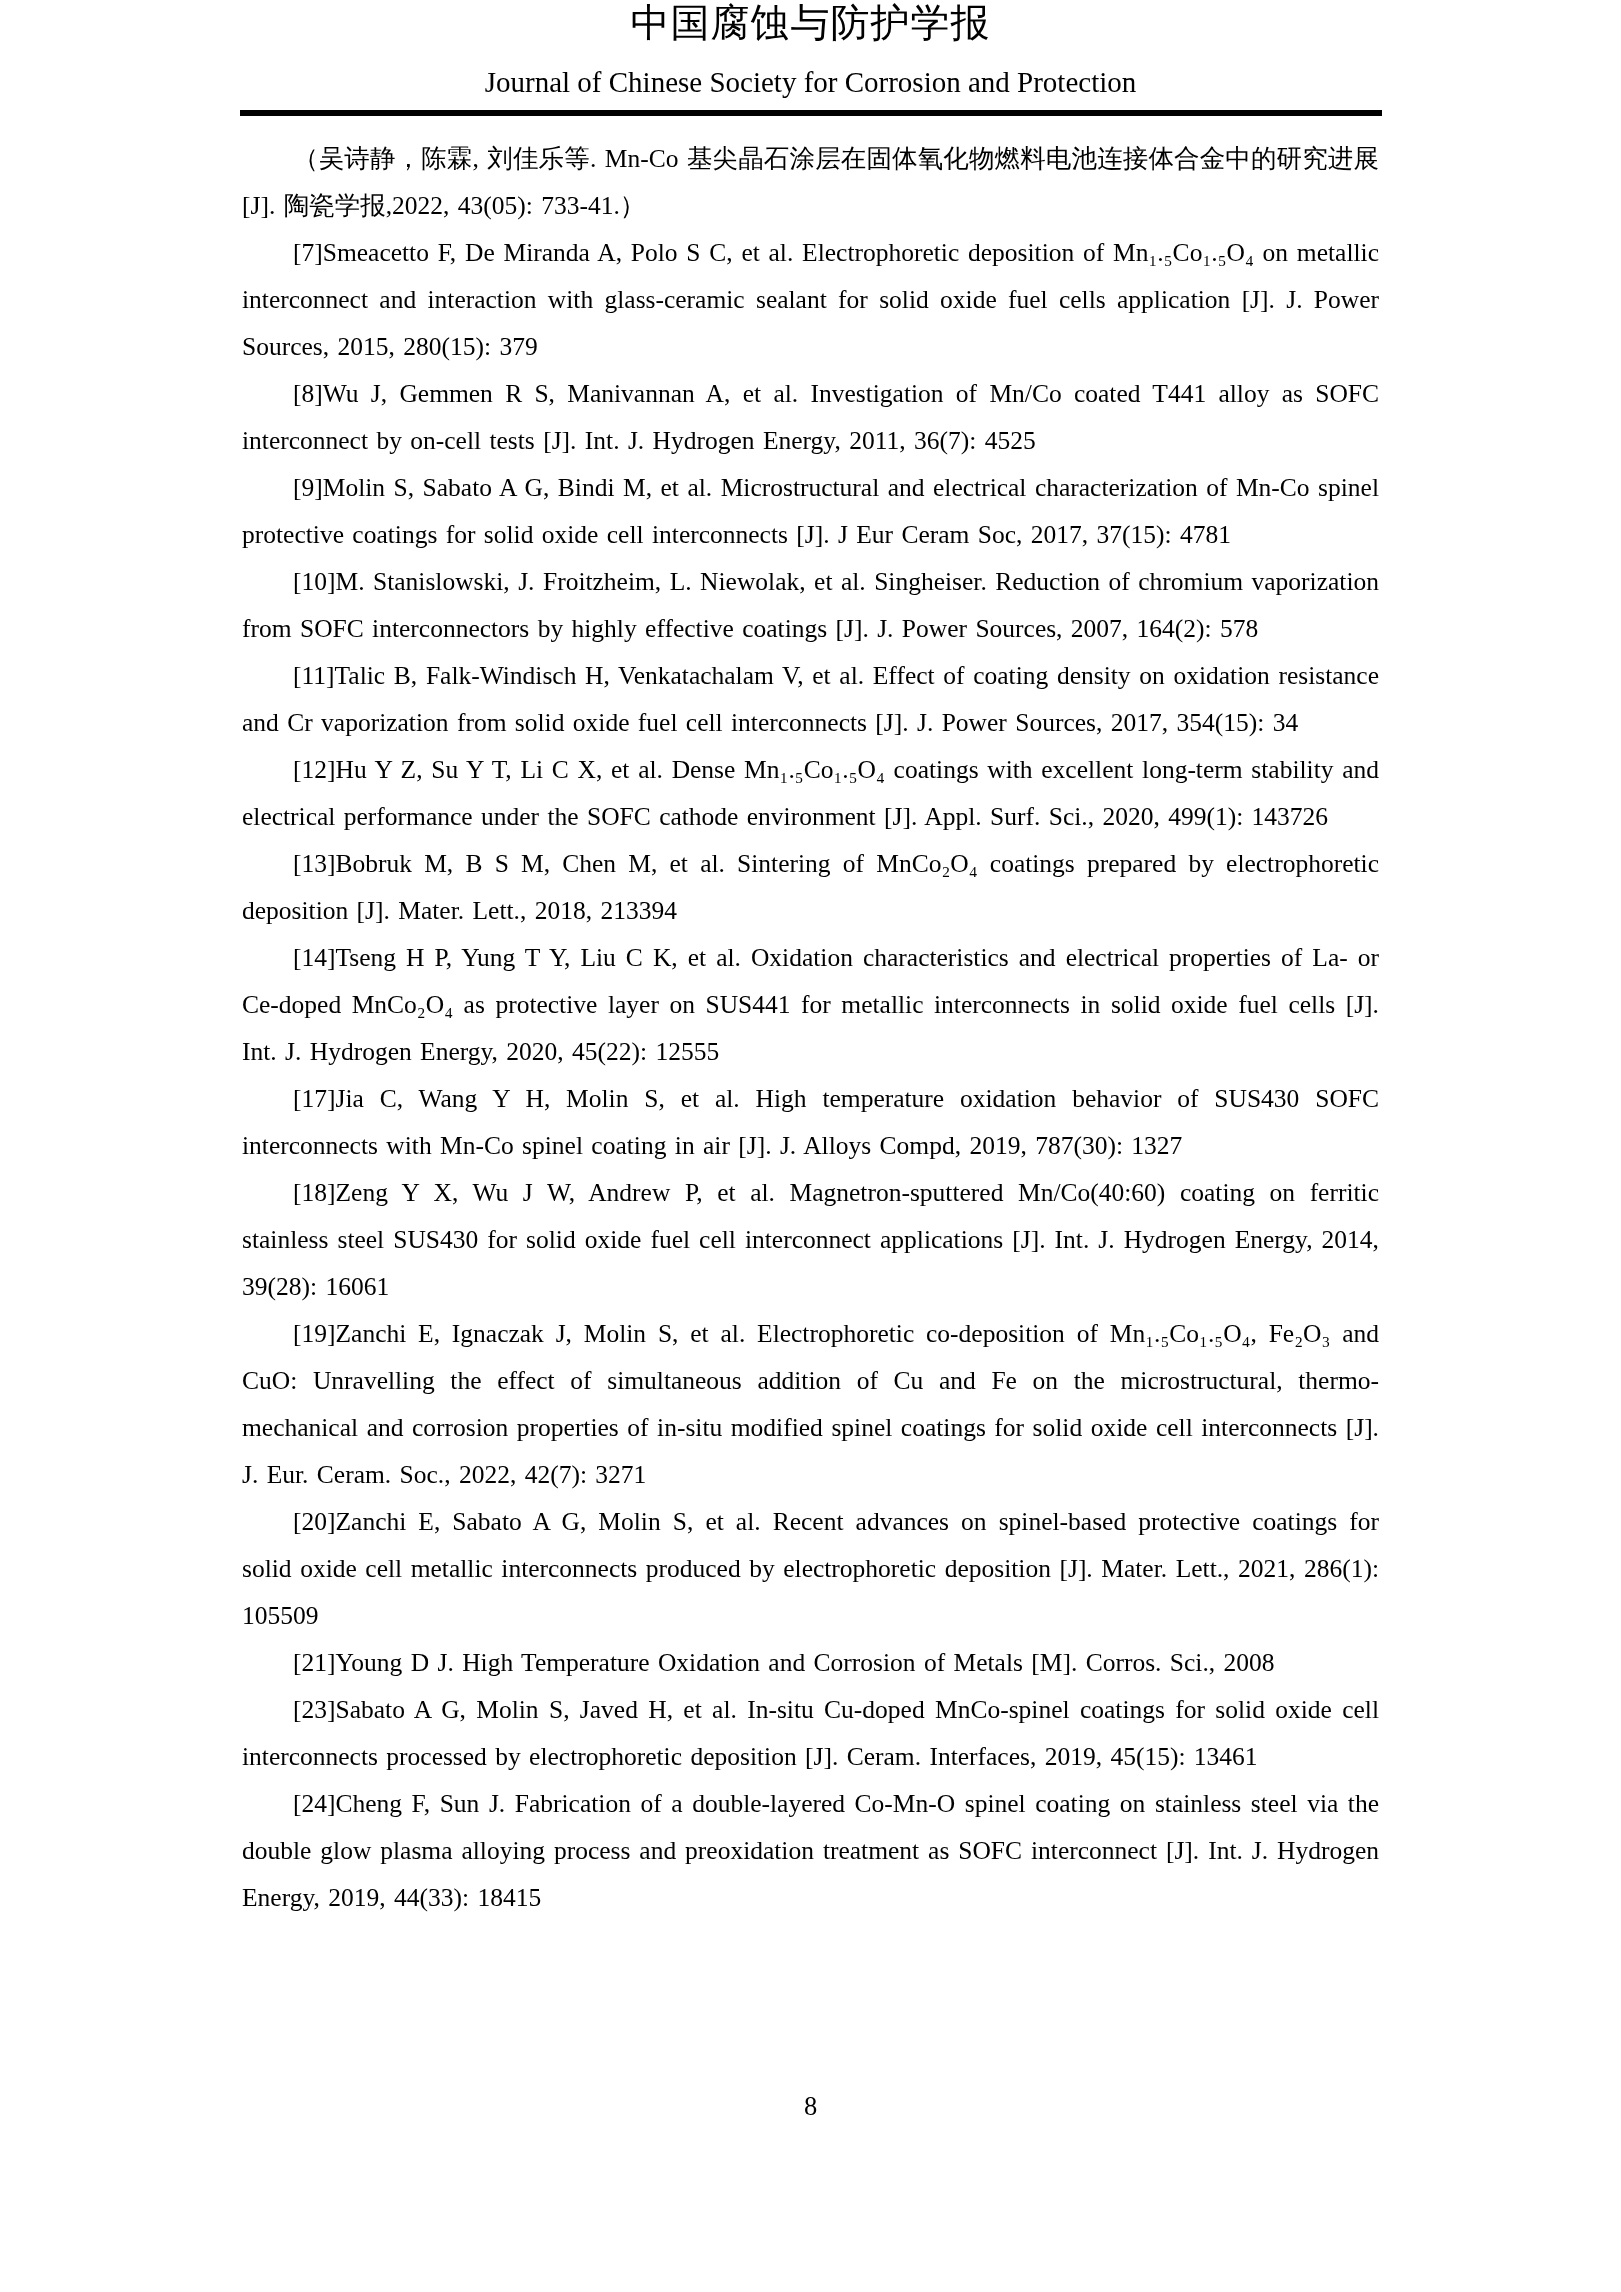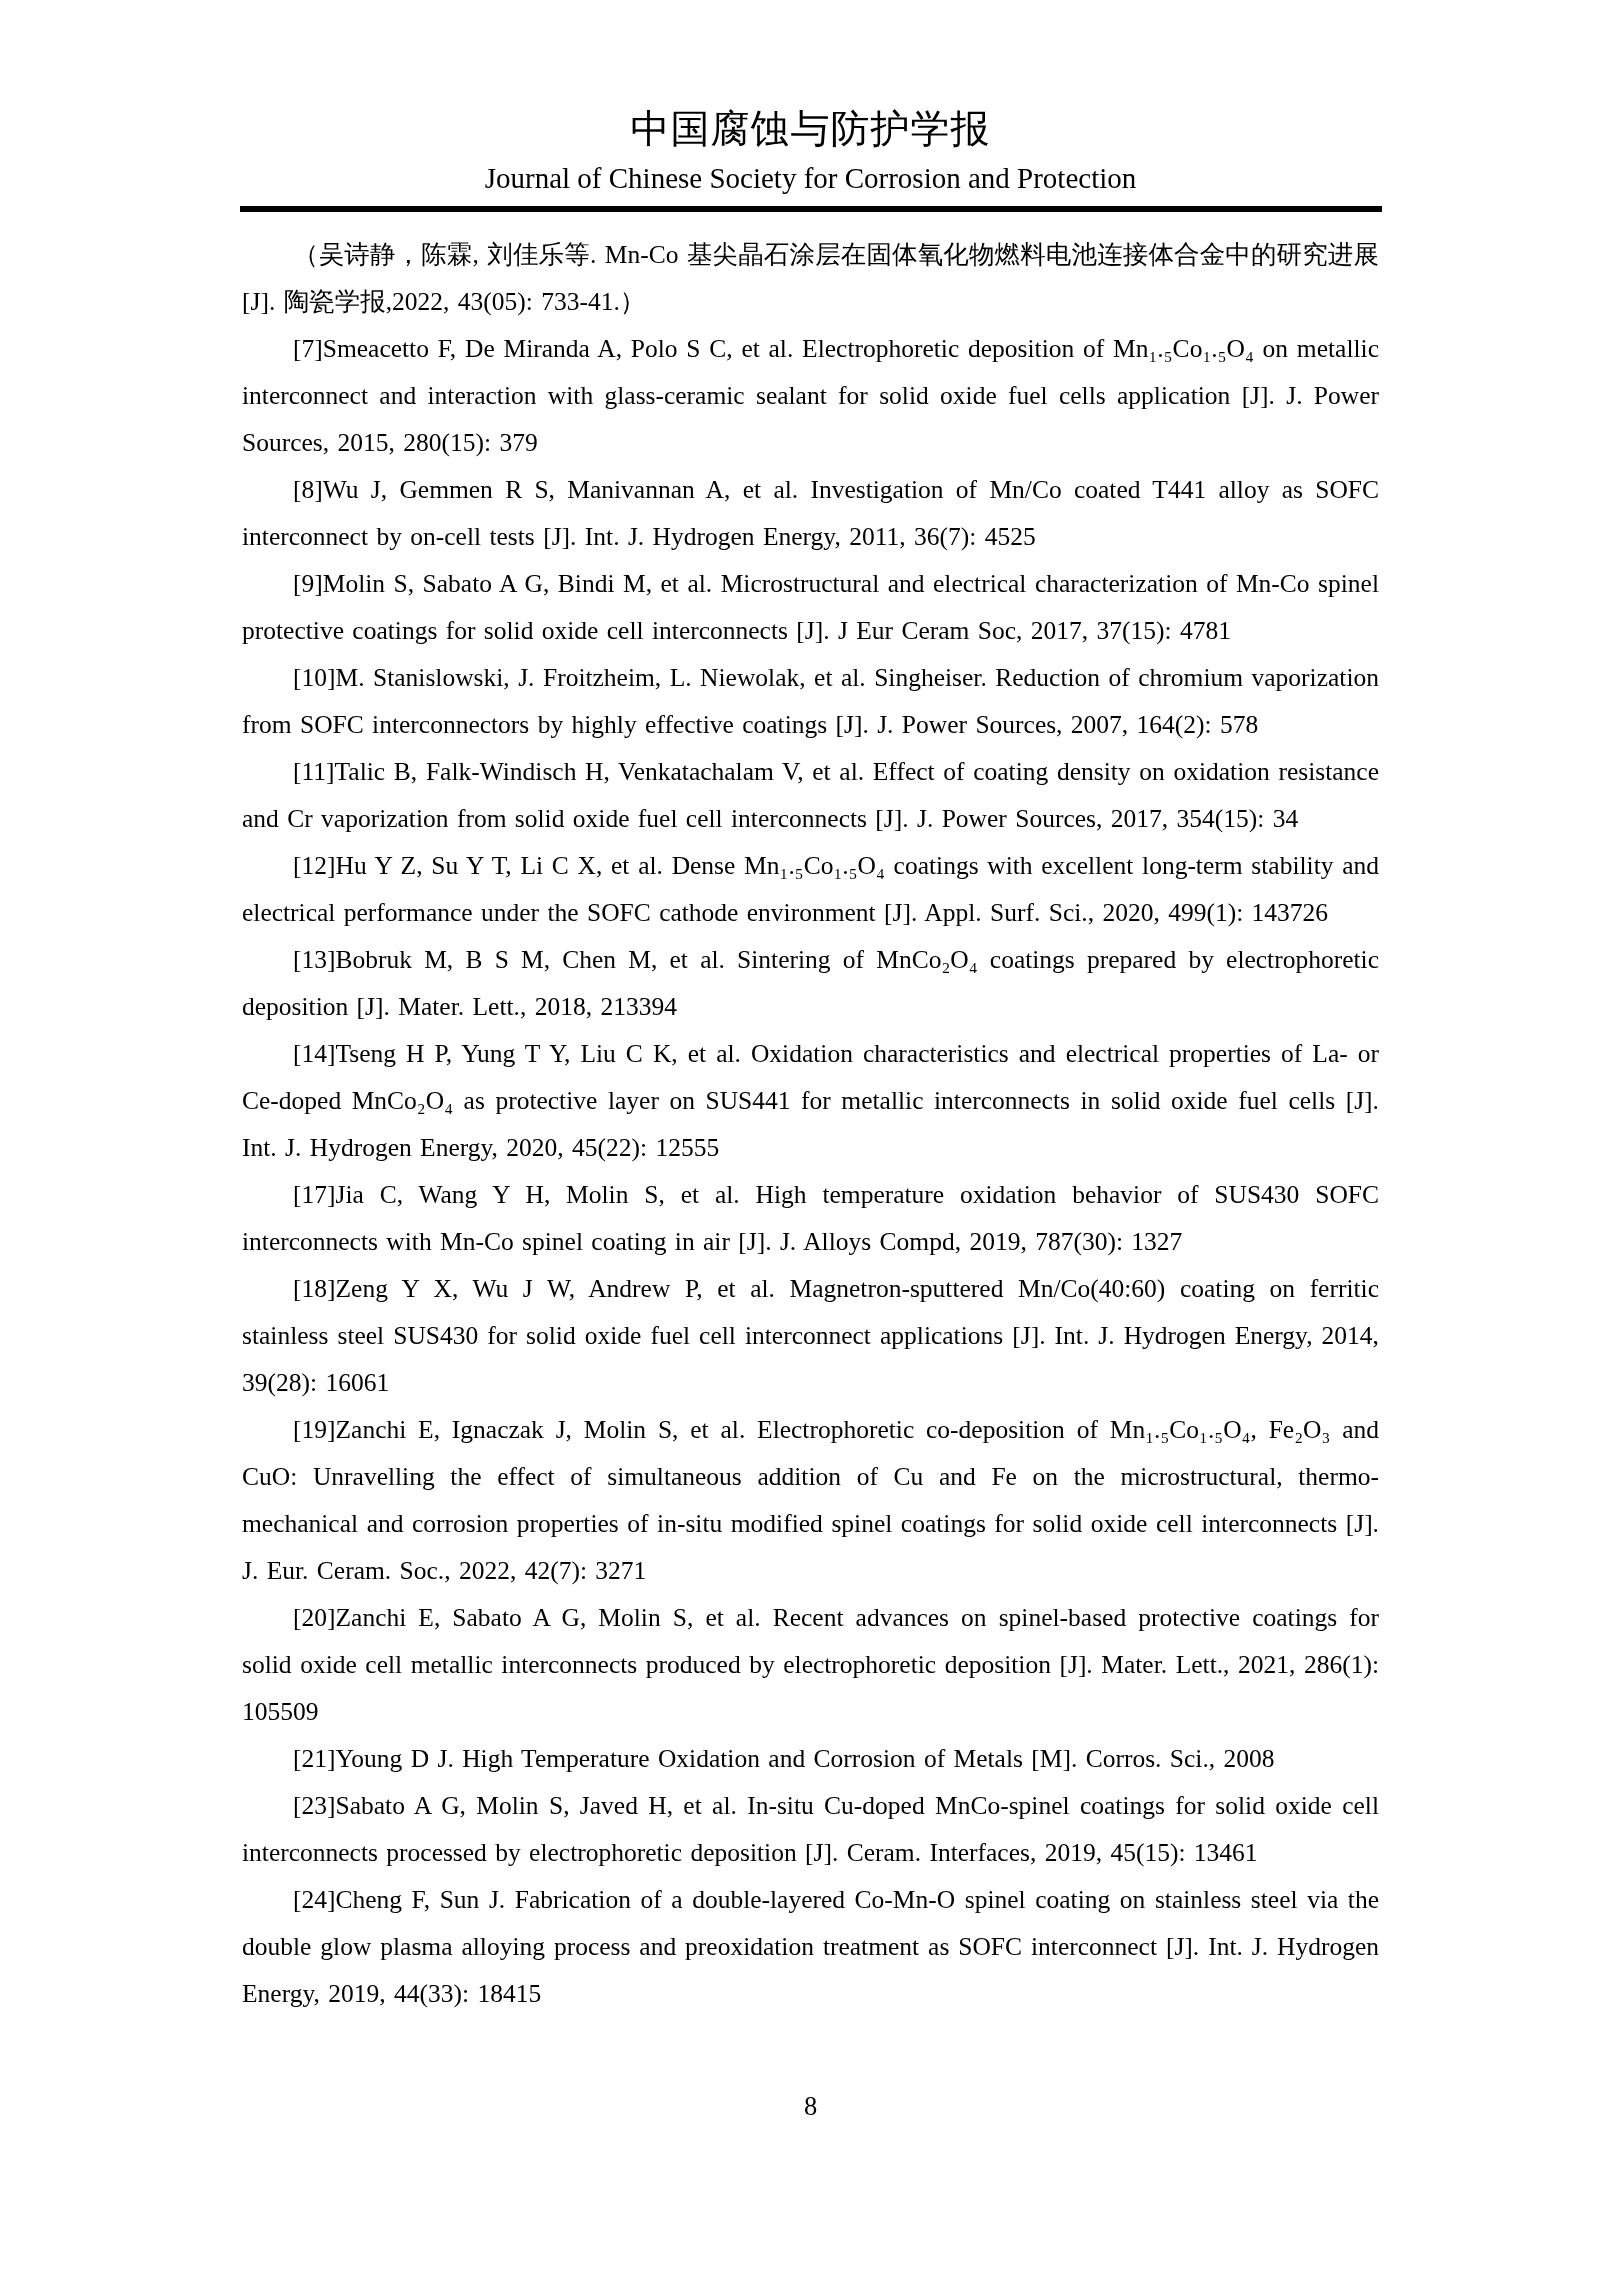--- a/index.html
+++ b/index.html
@@ -10,33 +10,32 @@
   .page {
     position: relative;
     width: 1621px;
     height: 2293px;
     background: #ffffff;
     color: #000000;
     font-family: "Liberation Serif", "DejaVu Serif", serif;
     overflow: hidden;
   }
   .header {
-    padding-top: 106px;
     text-align: center;
   }
   .journal-title-cn {
     font-size: 39px;
     line-height: 45px;
     font-weight: 400;
     letter-spacing: 1px;
   }
   .journal-title-en {
     font-size: 29px;
     line-height: 37px;
-    margin-top: 9px;
+    margin-top: 19px;
   }
   .header-rule {
     width: 1142px;
     height: 5.9px;
     background: #000000;
     margin: 8.8px auto 0 auto;
   }
   .body-text {
     padding: 19.6px 242px 0 242px;
     font-size: 25.5px;

